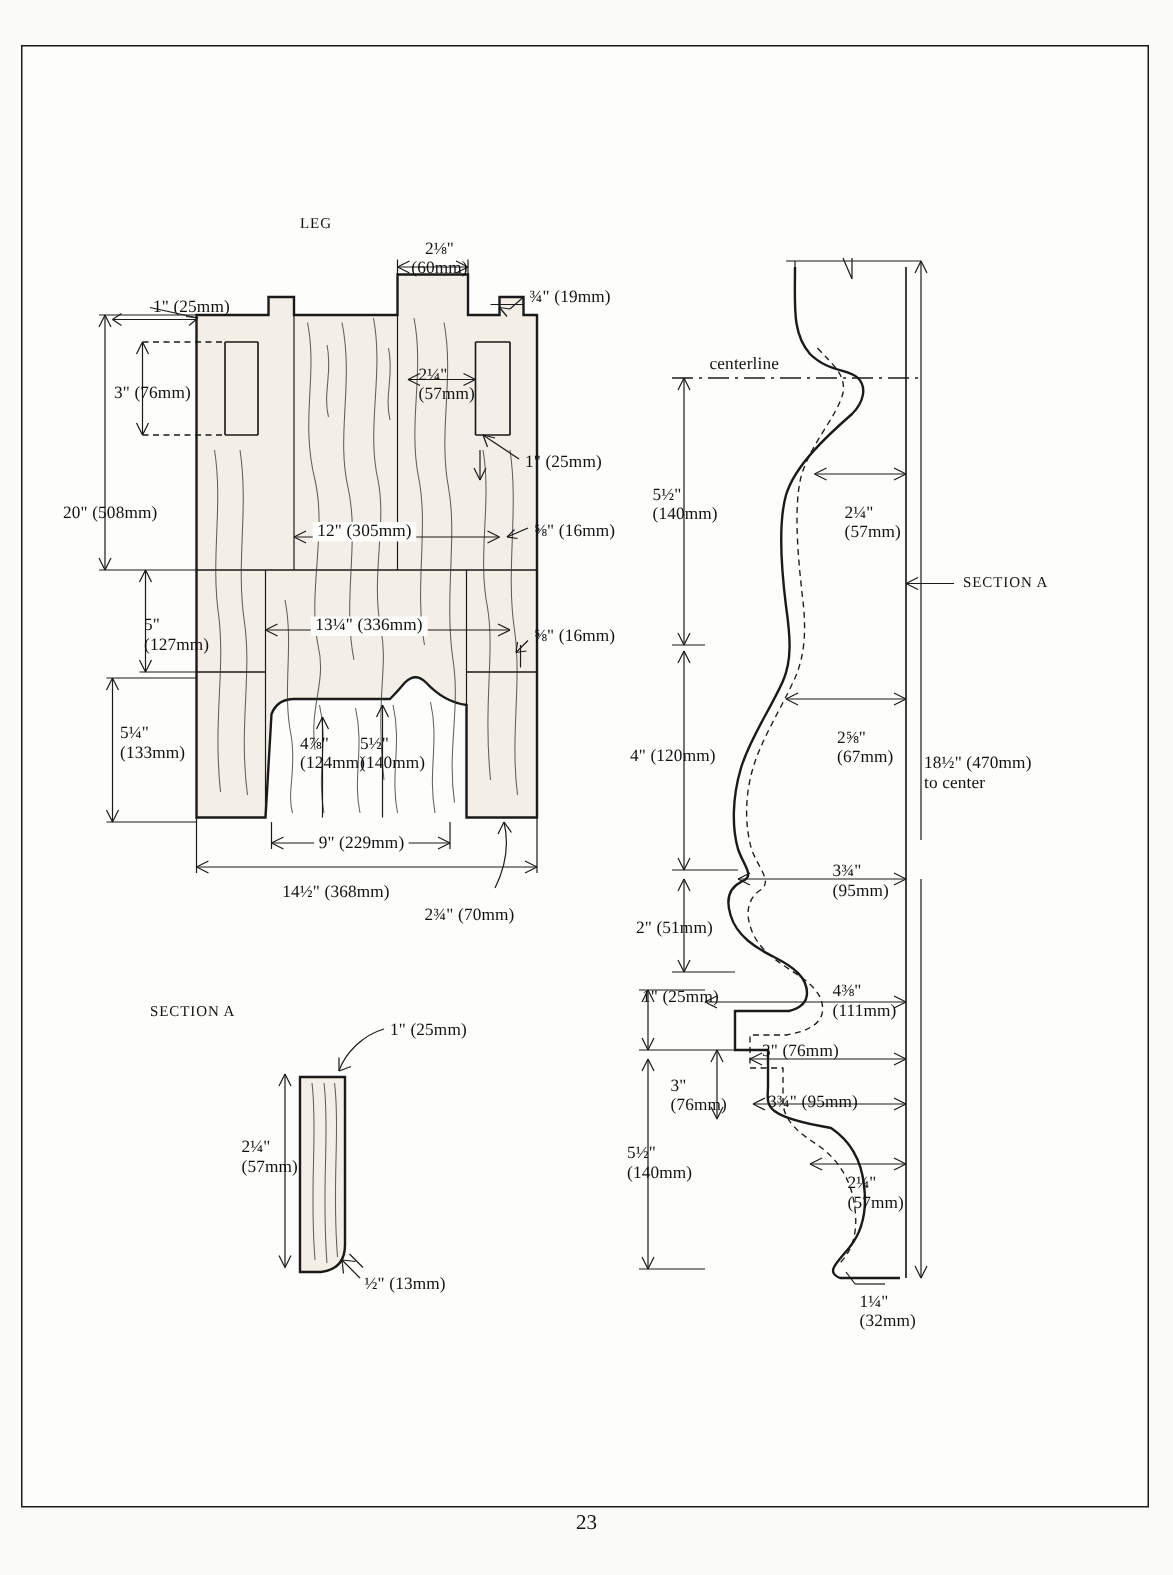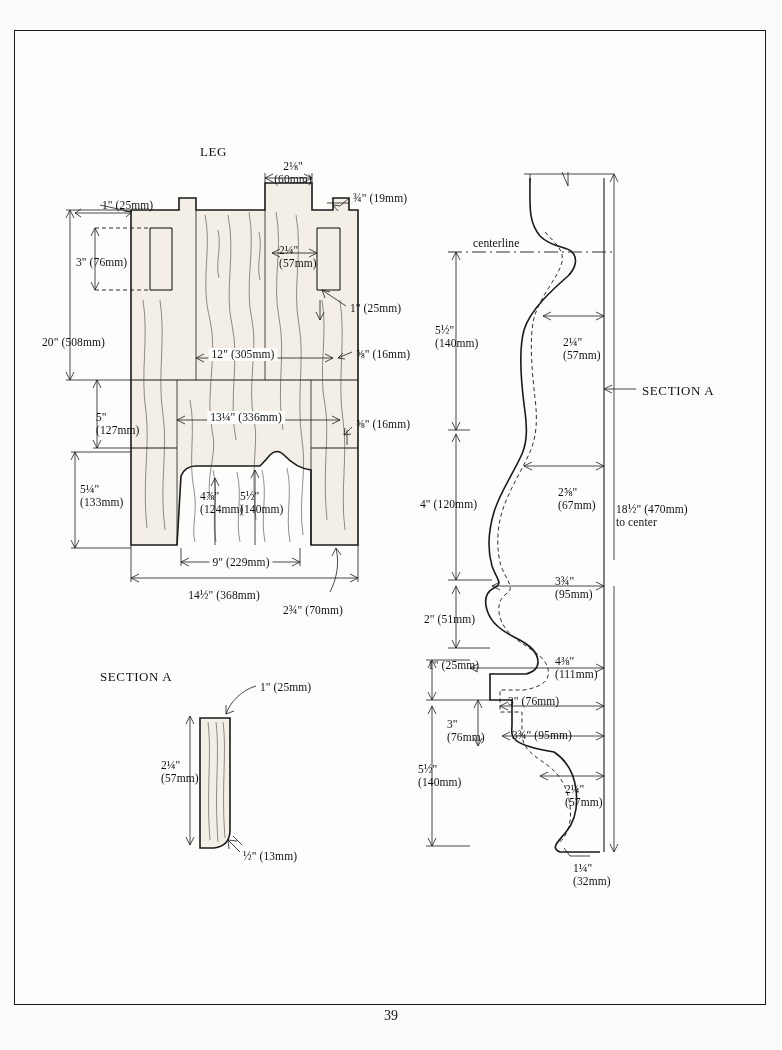--- a/index.html
+++ b/index.html
@@ -37,21 +37,21 @@
     font-size: 11.5px;
     line-height: 13px;
     color: #111;
     white-space: pre;
     letter-spacing: 0.1px;
   }
   .lbl.c { text-align: center; transform: translateX(-50%); }
   .title {
     position: absolute;
     font-family: "Liberation Serif", serif;
-    font-size: 13px;
+    font-size: 10px;
     letter-spacing: 0.6px;
     color: #111;
   }
   .pagenum {
     position: absolute;
     left: 391px;
     top: 1008px;
     transform: translateX(-50%);
     font-family: "Liberation Serif", serif;
     font-size: 14px;
@@ -408,14 +408,14 @@
   <div class="lbl" style="left:447px; top:718px;">3"
 (76mm)</div>
   <div class="lbl" style="left:512px; top:729px;">3¾" (95mm)</div>
   <div class="lbl" style="left:418px; top:763px;">5½"
 (140mm)</div>
   <div class="lbl" style="left:565px; top:783px;">2¼"
 (57mm)</div>
   <div class="lbl" style="left:573px; top:862px;">1¼"
 (32mm)</div>
 
-  <div class="pagenum">39</div>
+  <div class="pagenum">23</div>
 </div>
 
 </body></html>

